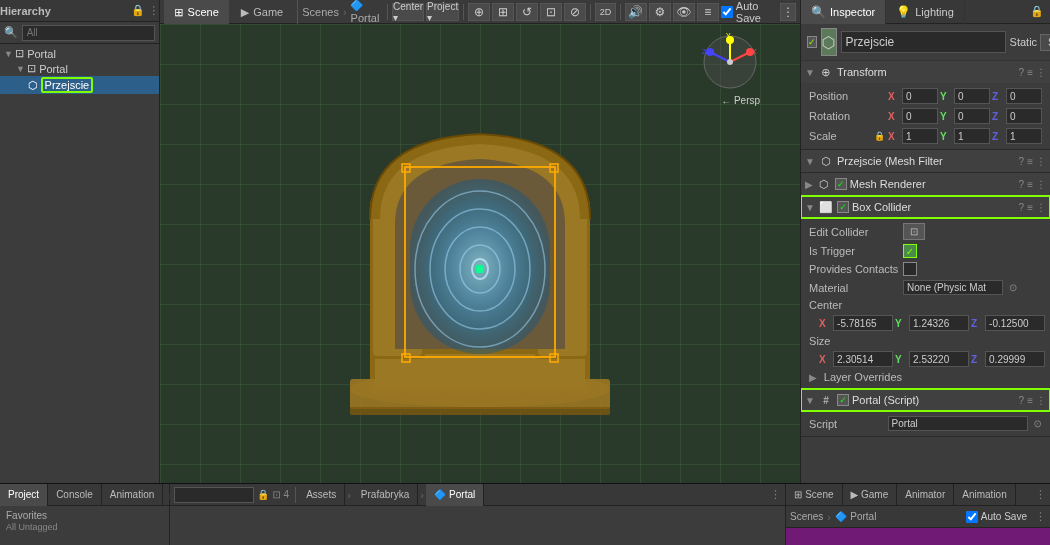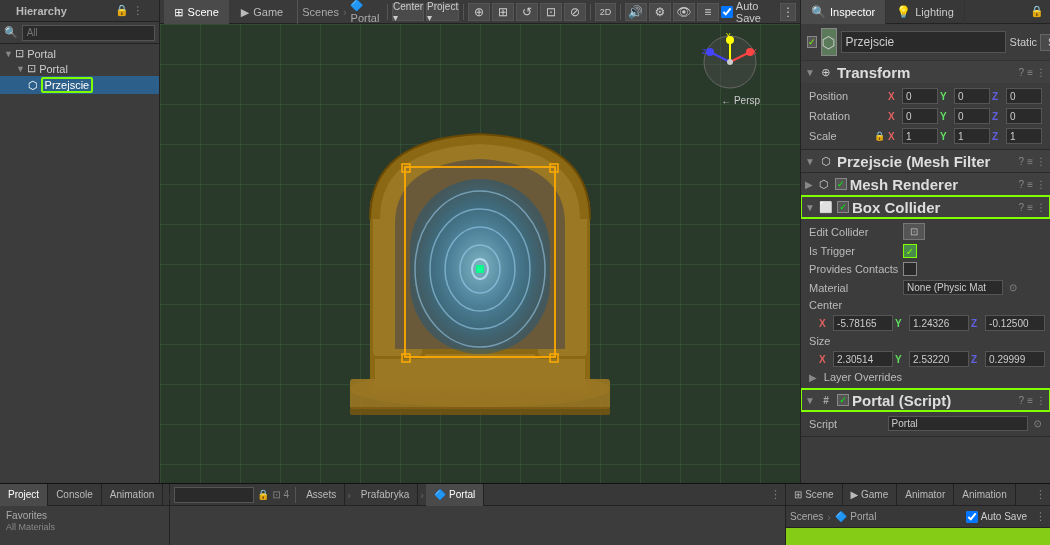--- a/index.html
+++ b/index.html
@@ -35,21 +35,21 @@
       width: 170px;
       background: #3c3c3c;
       border-right: 1px solid #222;
       display: flex;
       flex-direction: column;
     }
     .panel-header {
       display: flex;
       align-items: center;
       justify-content: space-between;
-      padding: 2px 16px;
+      padding: 2px 0;
       background: #383838;
       border-bottom: 1px solid #222;
       height: 22px;
     }
     .panel-title {
       font-size: 11px;
       color: #bbb;
       font-weight: bold;
     }
     .panel-icons {
@@ -324,22 +324,22 @@
       background: #555;
       border: 1px solid #888;
       display: flex;
       align-items: center;
       justify-content: center;
       font-size: 9px;
       color: #0f0;
     }
     .comp-name {
       flex: 1;
-      font-size: 15px;
-      font-weight: bold;
+      font-size: 11px;
+      font-weight: normal;
       color: #ddd;
     }
     .comp-right-icons {
       display: flex;
       gap: 3px;
       color: #888;
       font-size: 10px;
     }
 
     
@@ -447,21 +447,21 @@
     .center-bottom {
       flex: 1;
       display: flex;
       flex-direction: column;
       border-right: 1px solid #222;
       background: #3c3c3c;
     }
 
     .inspector-bottom {
       width: 264px;
-      background: #84cc16;
+      background: #701a75;
       overflow: hidden;
     }
 
     
     .auto-save {
       display: flex;
       align-items: center;
       gap: 3px;
       font-size: 11px;
       color: #ccc;
@@ -902,21 +902,21 @@
         <div class="bottom-tab">
           <span>Animation</span>
         </div>
         <span style="margin-left:auto;color:#888;padding:0 4px;">🔒</span>
         <span style="color:#888;padding:0 4px;">⋮</span>
       </div>
       <div class="bottom-content">
         <div style="font-size:10px;color:#aaa;padding:2px;">
           <span>Favorites</span>
           <br>
-          <span style="font-size:9px;color:#888;">All Materials</span>
+          <span style="font-size:9px;color:#888;">All Untagged</span>
         </div>
       </div>
     </div>
 
     <div class="center-bottom">
       <div class="bottom-window-tabs">
 
         <div style="display:flex;align-items:center;gap:3px;padding:0 4px;">
           <input type="text" style="background: rgb(42, 42, 42); border: 1px solid rgb(85, 85, 85); color: rgb(204, 204, 204); font-size: 10px; padding: 1px 4px; width: 80px; height: 16px;" placeholder="">
           <span style="color:#888;font-size:10px;">🔒</span>

